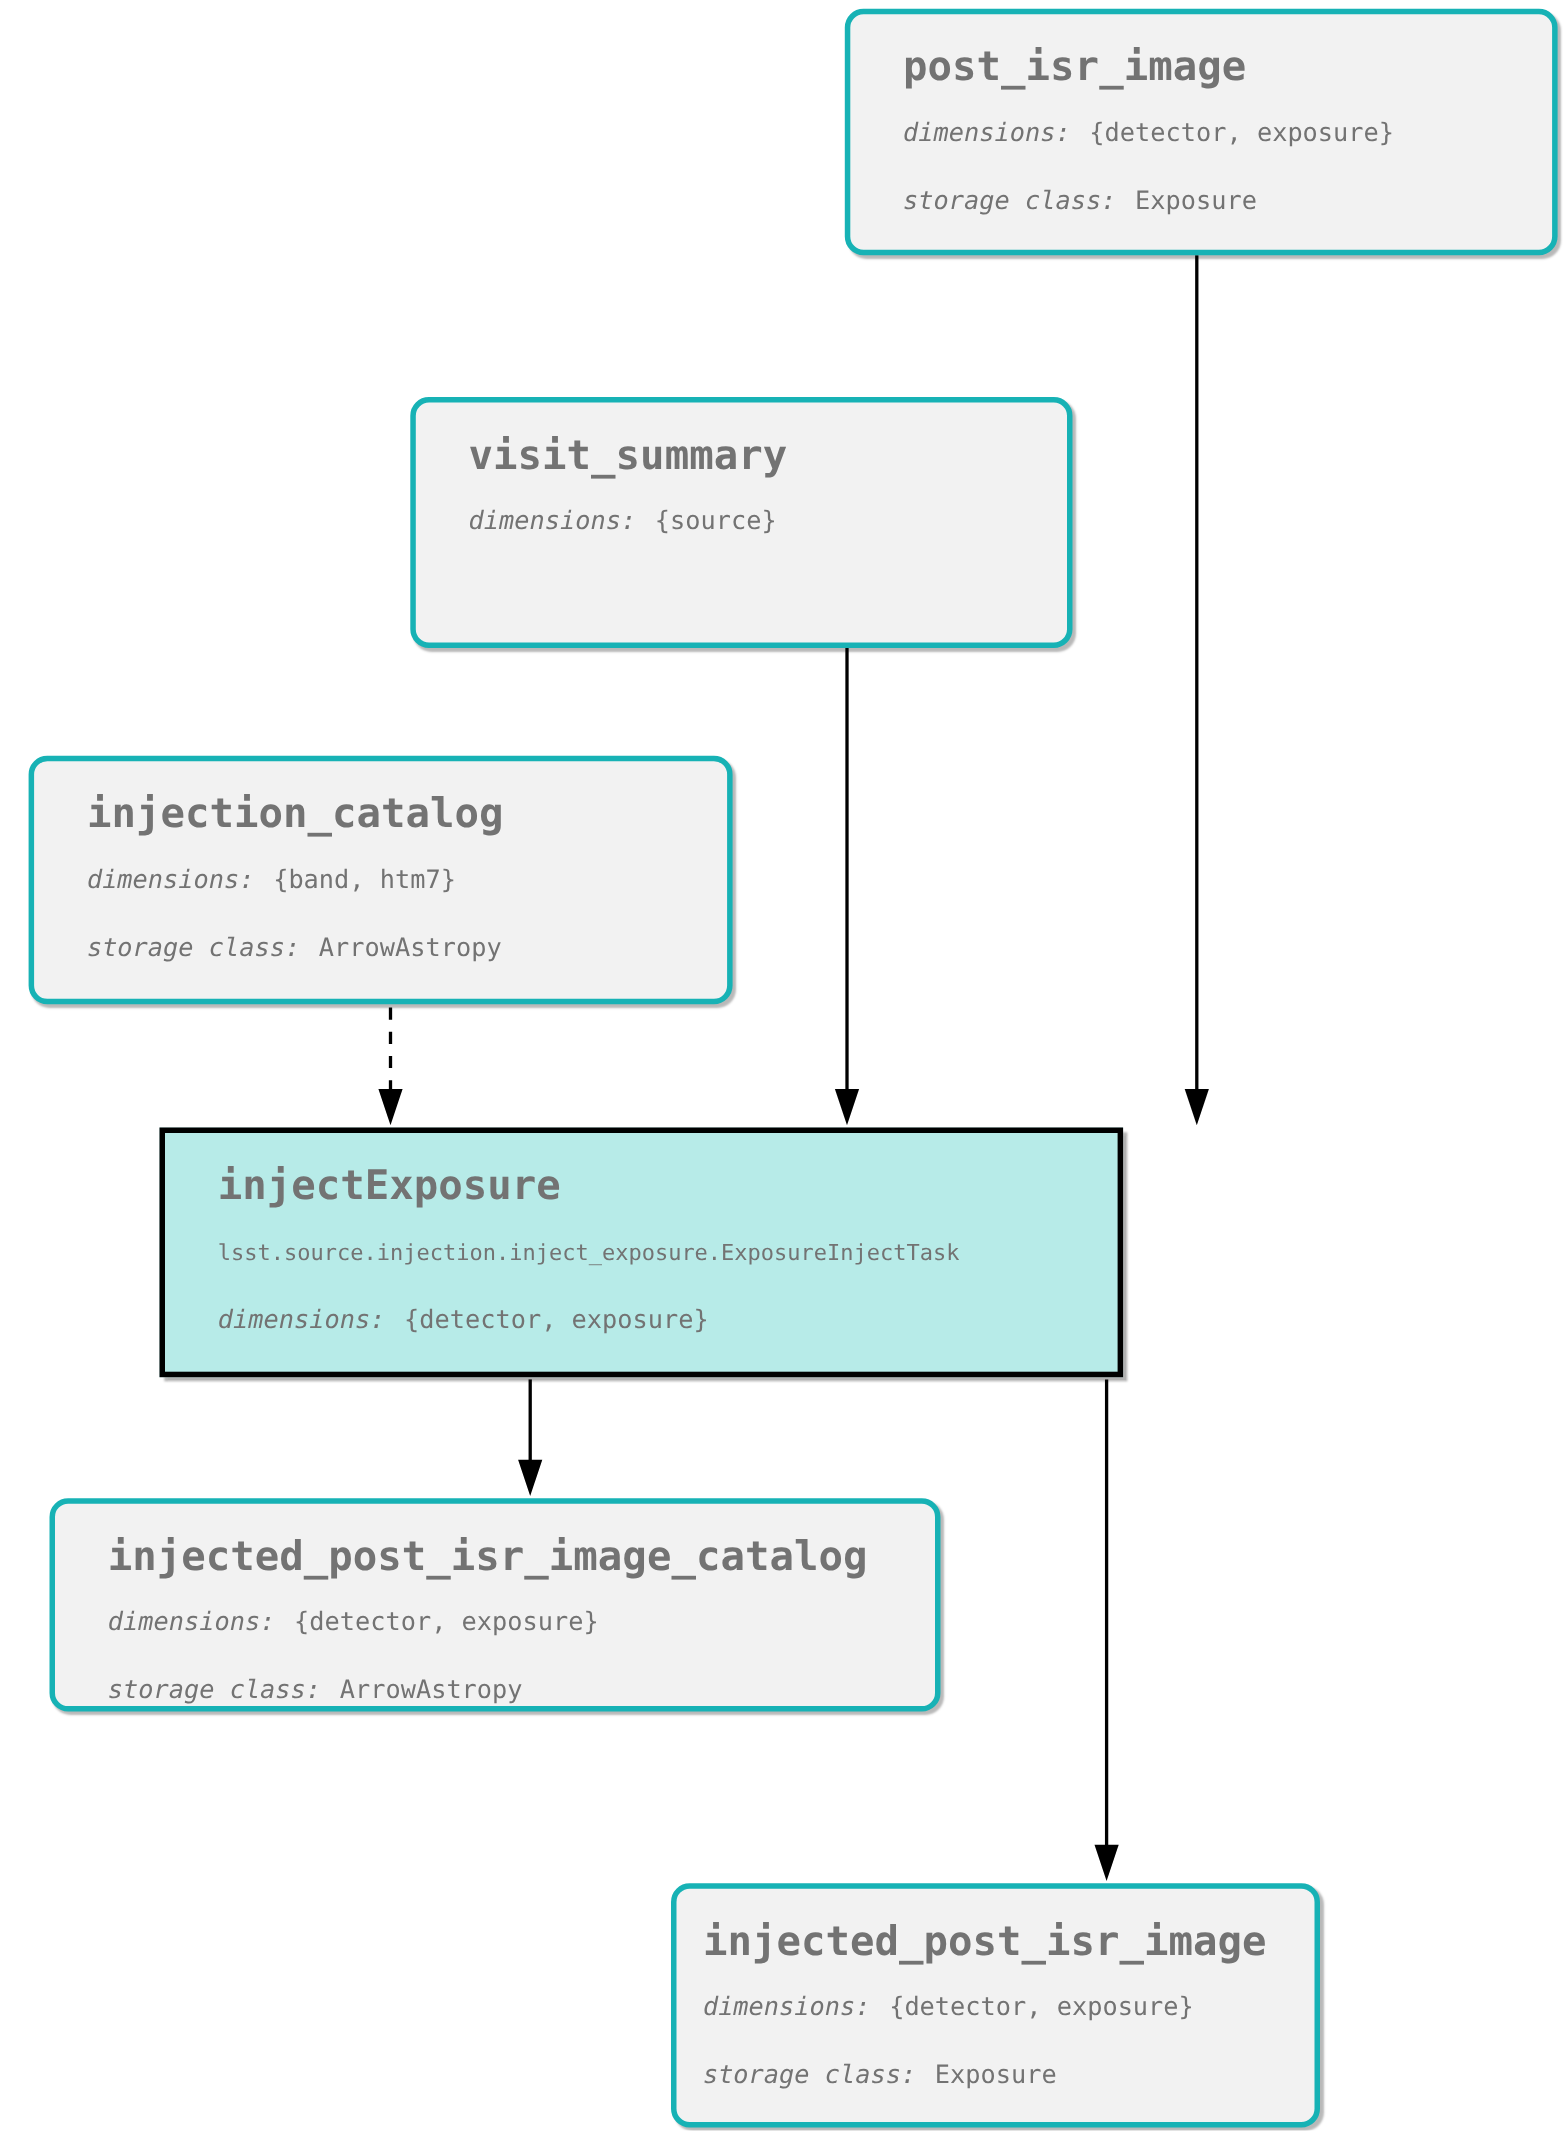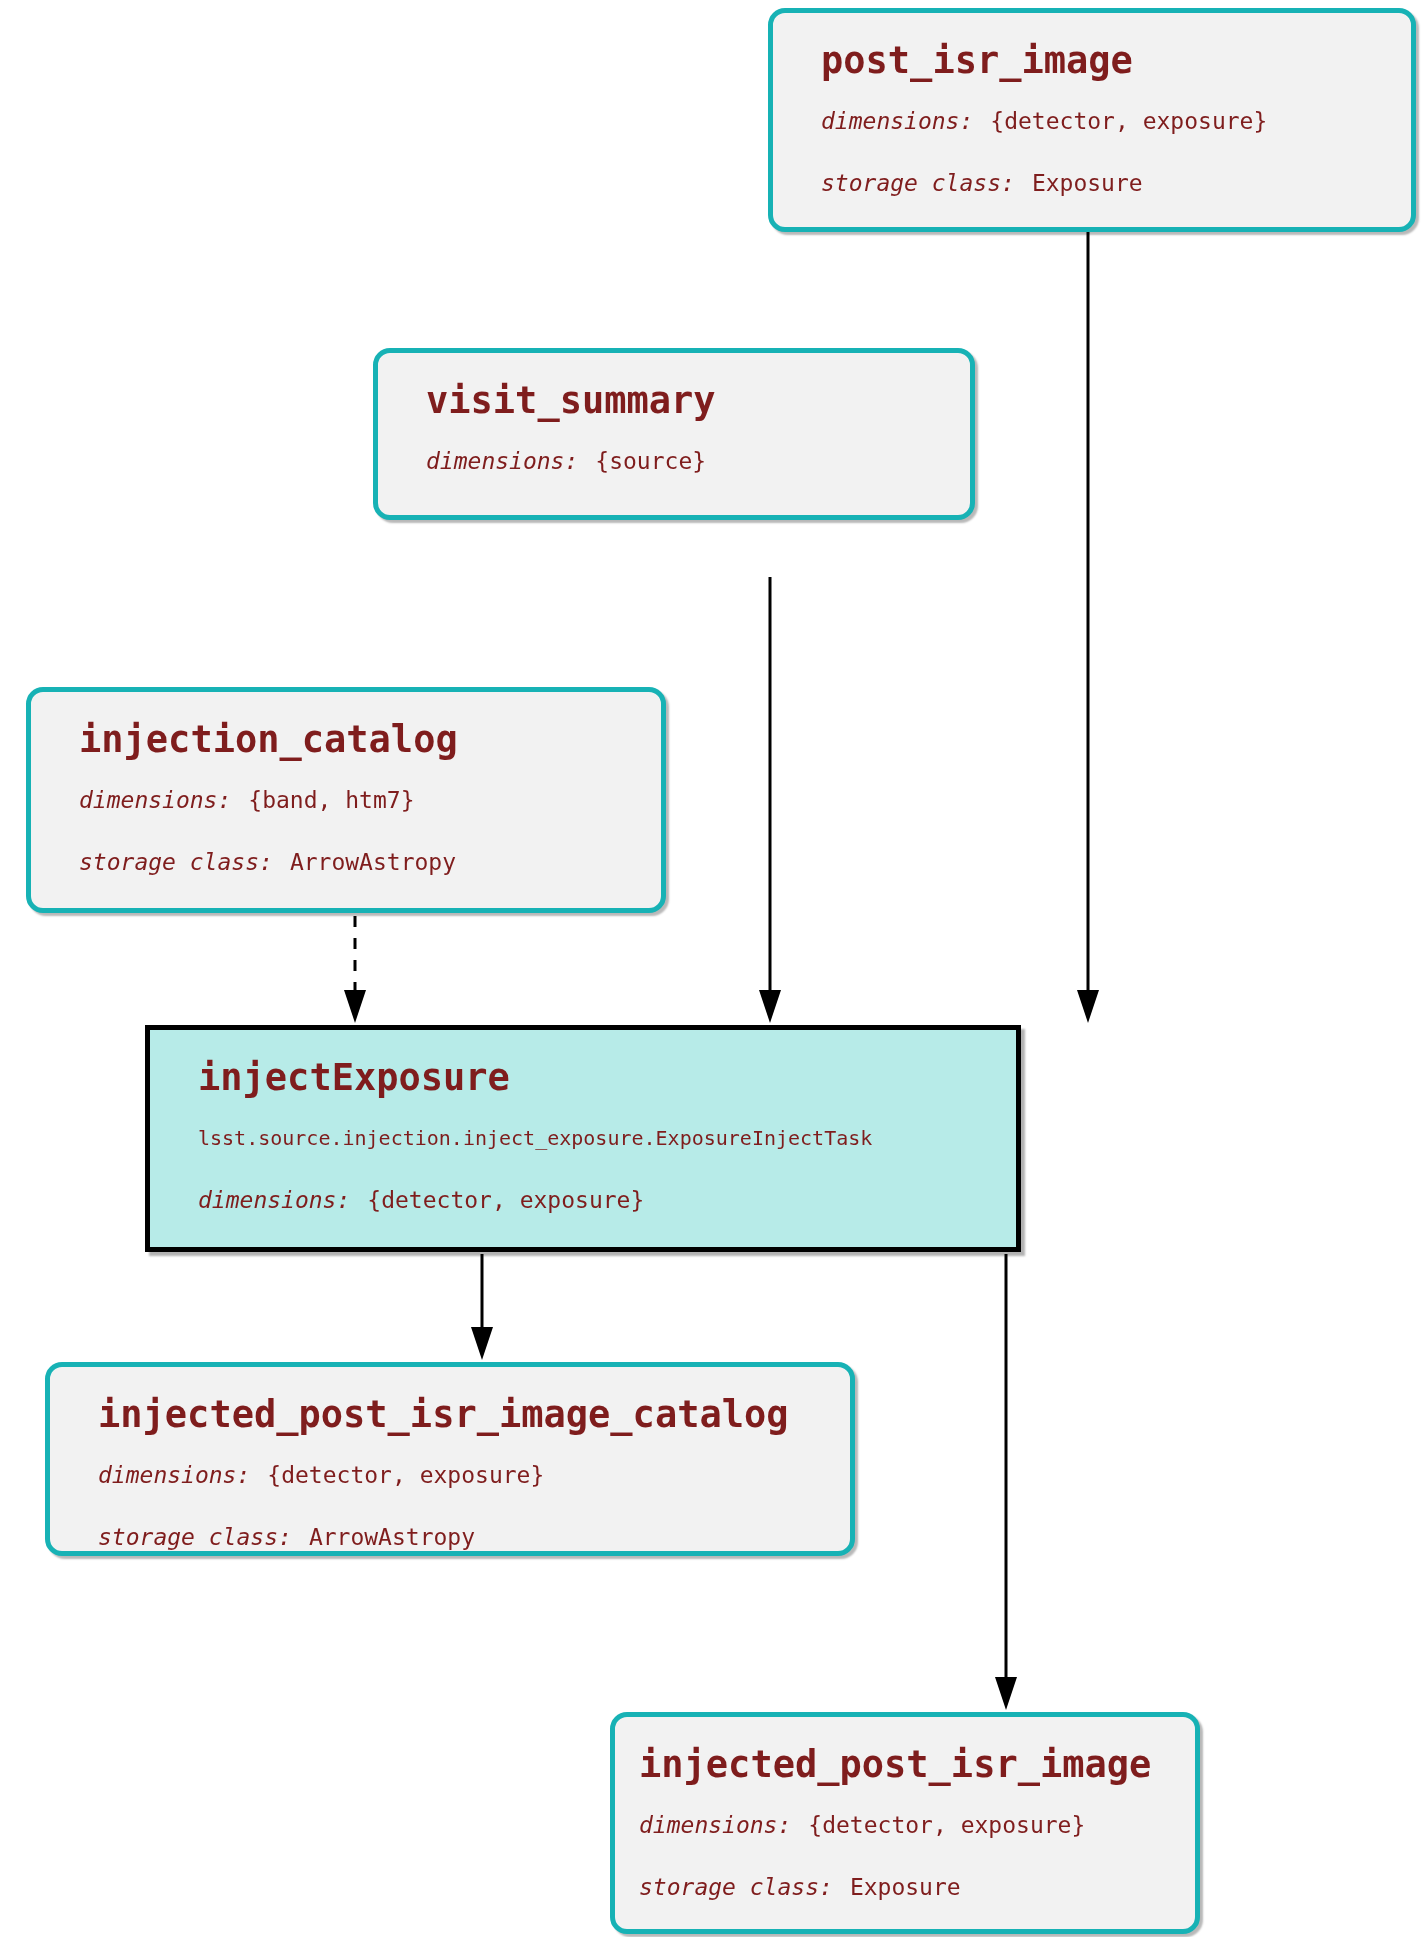--- a/index.html
+++ b/index.html
@@ -7,21 +7,21 @@
     padding: 0;
     background: #ffffff;
   }
   #canvas {
     position: relative;
     width: 1421px;
     height: 1937px;
     background: #ffffff;
     overflow: hidden;
     font-family: "DejaVu Sans Mono", "Liberation Mono", monospace;
-    color: #7f1d1d;
+    color: #737373;
   }
   #edges {
     position: absolute;
     left: 0; top: 0;
     width: 1421px;
     height: 1937px;
     pointer-events: none;
   }
   .node {
     position: absolute;
@@ -82,21 +82,21 @@
   <div class="node dataset" style="left:768px; top:8px; width:648px; height:224px;">
     <div class="node-title">post_isr_image</div>
     <div class="node-line">
       <span class="lbl">dimensions:</span><span>{detector, exposure}</span>
     </div>
     <div class="node-line">
       <span class="lbl">storage class:</span><span>Exposure</span>
     </div>
   </div>
 
-  <div class="node dataset" style="left:373px; top:348px; width:602px; height:172px;">
+  <div class="node dataset" style="left:373px; top:361px; width:602px; height:228px;">
     <div class="node-title">visit_summary</div>
     <div class="node-line">
       <span class="lbl">dimensions:</span><span>{source}</span>
     </div>
   </div>
 
   <div class="node dataset" style="left:26px; top:687px; width:640px; height:226px;">
     <div class="node-title">injection_catalog</div>
     <div class="node-line">
       <span class="lbl">dimensions:</span><span>{band, htm7}</span>

